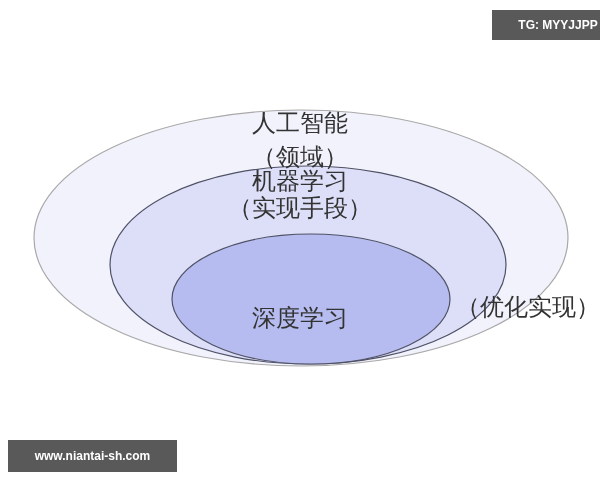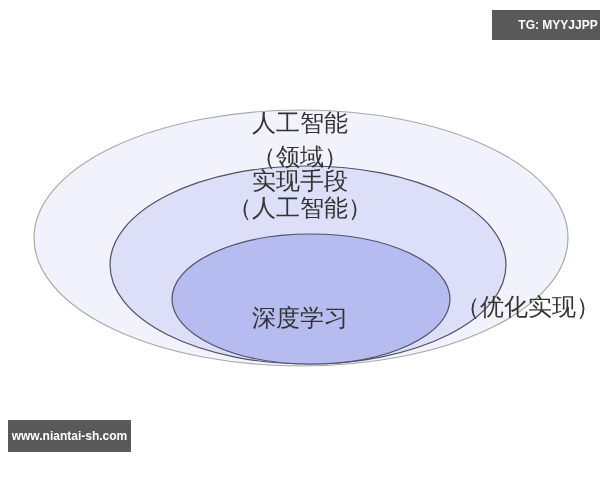--- a/index.html
+++ b/index.html
@@ -12,19 +12,19 @@
 <body>
 
 <svg class="diagram" width="600" height="480" viewBox="0 0 600 480">
   <ellipse cx="301" cy="238" rx="267" ry="128" fill="#f1f2fc" stroke="#a9a9a9" stroke-width="1.2"></ellipse>
   <ellipse cx="308" cy="265" rx="198" ry="99" fill="#dcdff7" stroke="#4f5165" stroke-width="1.2"></ellipse>
   <ellipse cx="311" cy="299" rx="139" ry="65" fill="#b6bcef" stroke="#4f5165" stroke-width="1.2"></ellipse>
 </svg>
 
 <div class="lbl" style="top:110px;">人工智能</div>
 <div class="lbl" style="top:144px;">（领域）</div>
-<div class="lbl" style="top:168px;">实现手段</div>
-<div class="lbl" style="top:195px;">（人工智能）</div>
+<div class="lbl" style="top:168px;">机器学习</div>
+<div class="lbl" style="top:195px;">（实现手段）</div>
 <div class="lbl" style="top:267px;margin-top:38px;">深度学习</div>
 <div class="lbl" style="top:294px;text-align:right;">（优化实现）</div>
 
 <div class="badge" style="left:492px; top:10px; width:132px; height:30px;">TG: MYYJJPP</div>
-<div class="badge" style="left:8px; top:420px; width:123px; height:32px;">www.niantai-sh.com</div>
+<div class="badge" style="left:8px; top:440px; width:169px; height:32px;">www.niantai-sh.com</div>
 
 </body></html>

